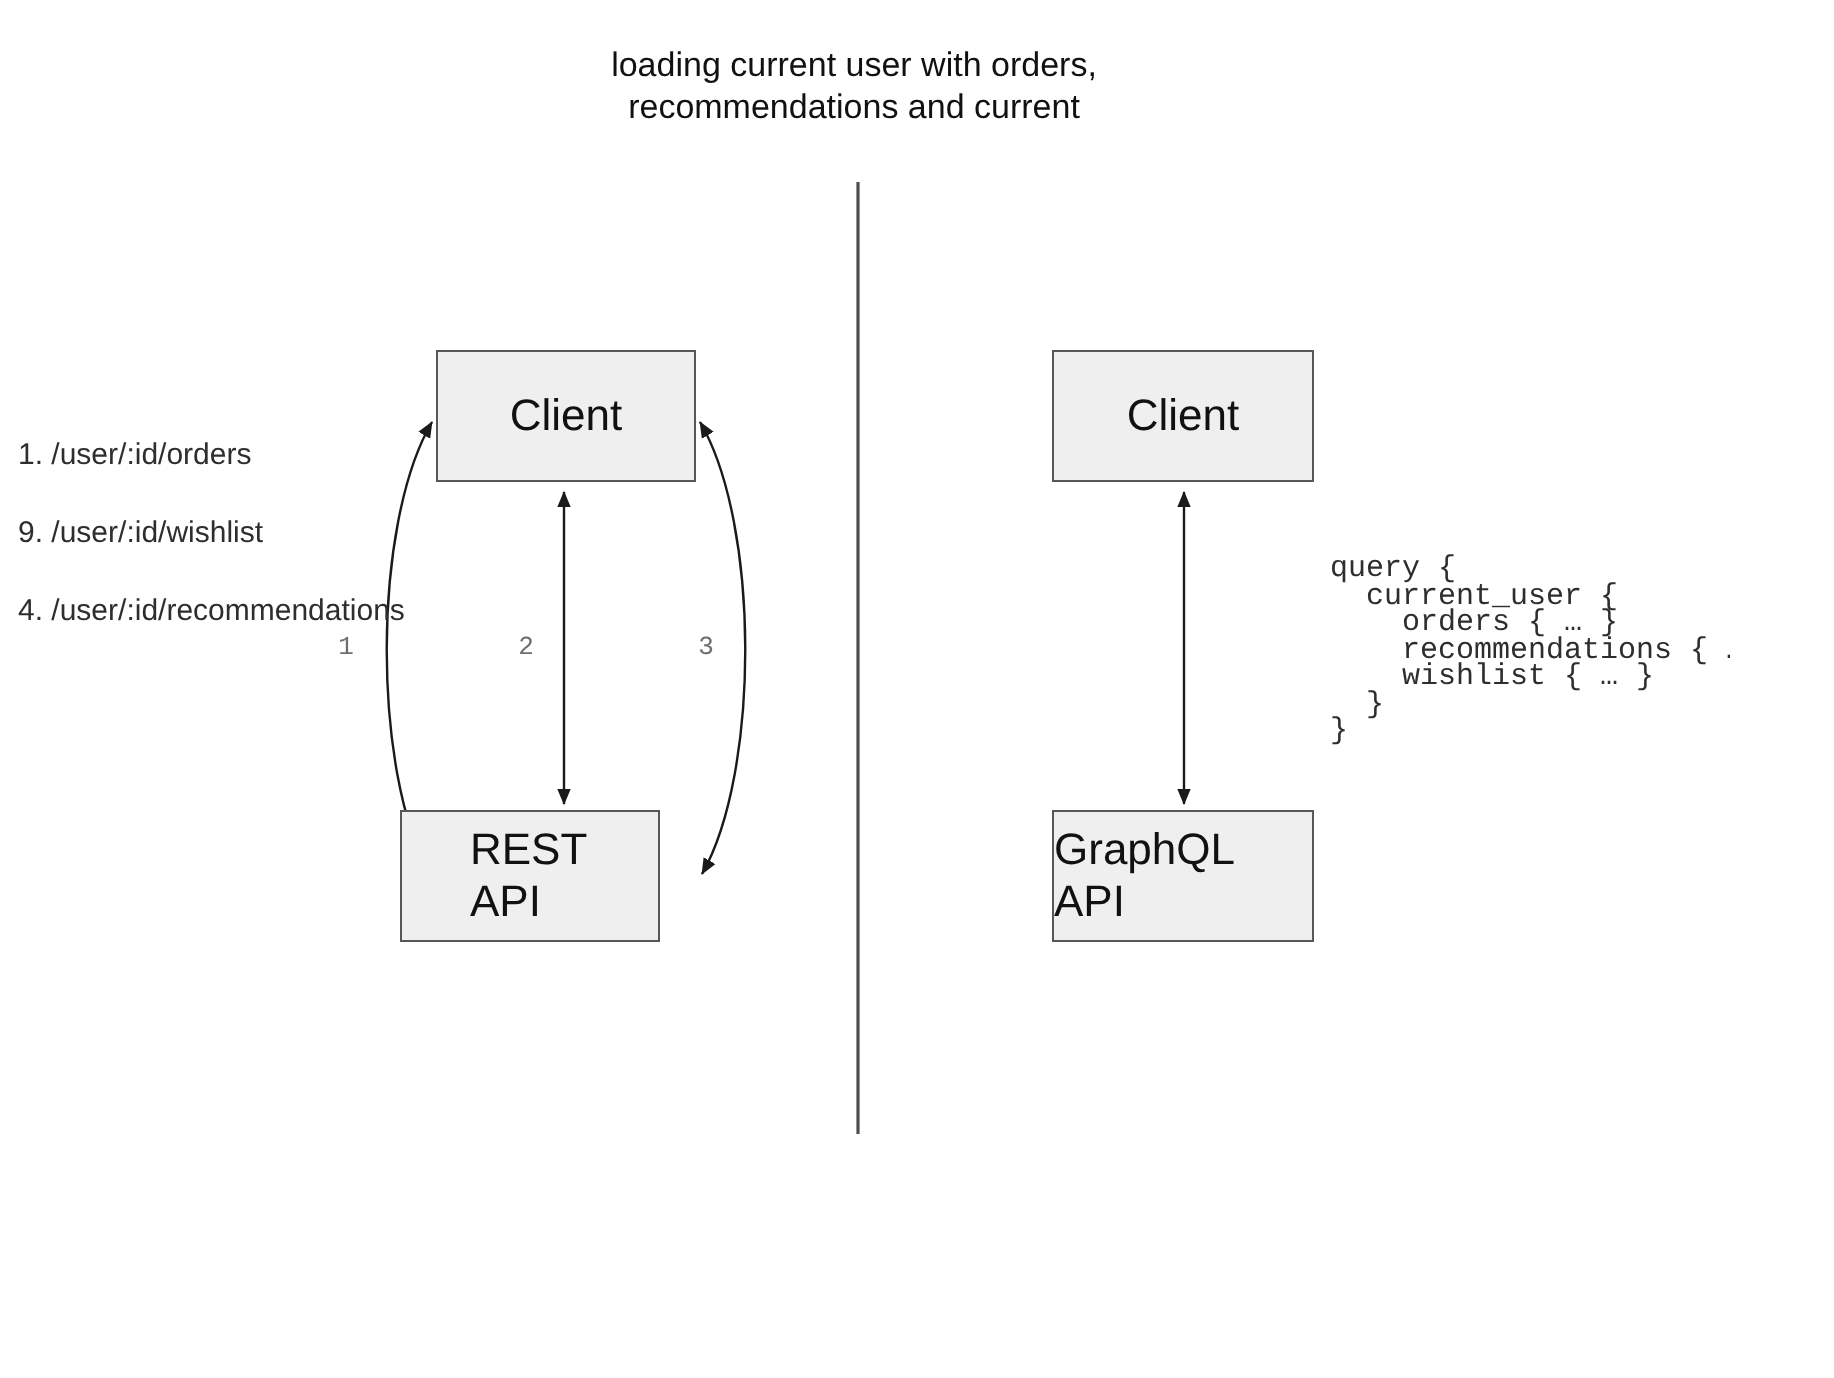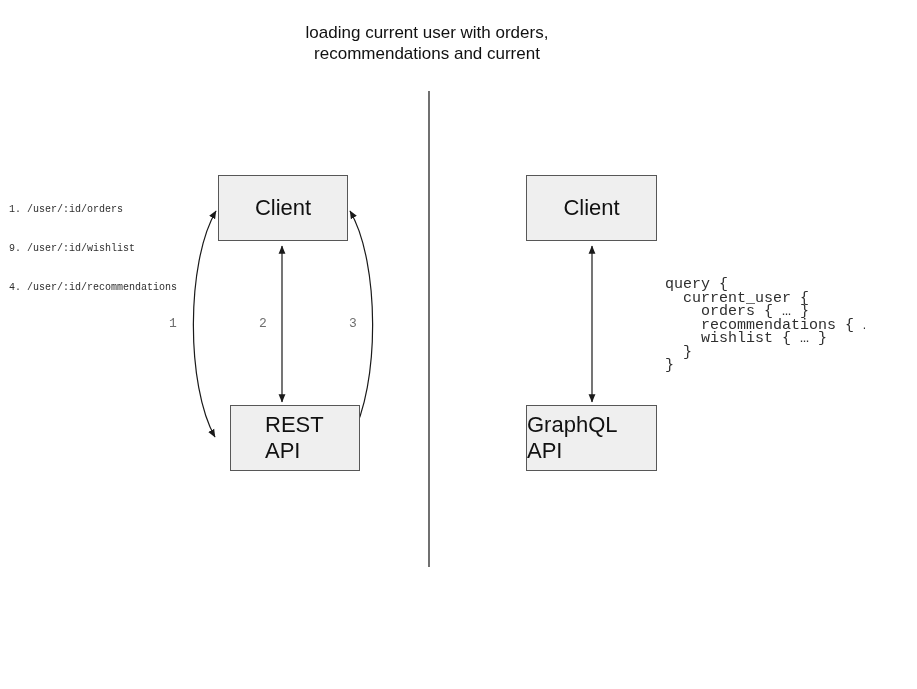--- a/index.html
+++ b/index.html
@@ -38,29 +38,29 @@
     background: #efefef;
     border: 1.5px solid #575757;
     box-sizing: border-box;
     display: flex;
     align-items: center;
     justify-content: center;
     font-size: 22px;
     color: #111111;
   }
   .box-client-left  { left: 218px; top: 175px; }
-  .box-rest-api     { left: 230px; top: 405px; padding-left: 34px; }
+  .box-rest-api     { left: 200px; top: 405px; padding-left: 34px; }
   .box-client-right { left: 526px; top: 175px; width: 131px; }
   .box-graphql-api  { left: 526px; top: 405px; width: 131px; }
   .endpoints {
     position: absolute;
     left: 9px;
-    top: 177px;
-    font-family: Liberation Mono, monospace;
-    font-size: 10px;
+    top: 195px;
+    font-family: Liberation Sans, sans-serif;
+    font-size: 15px;
     line-height: 13px;
     color: #2e2e2e;
     white-space: pre;
   }
   .arrow-label {
     position: absolute;
     width: 20px;
     text-align: center;
     top: 316px;
     font-family: "Liberation Mono", monospace;

